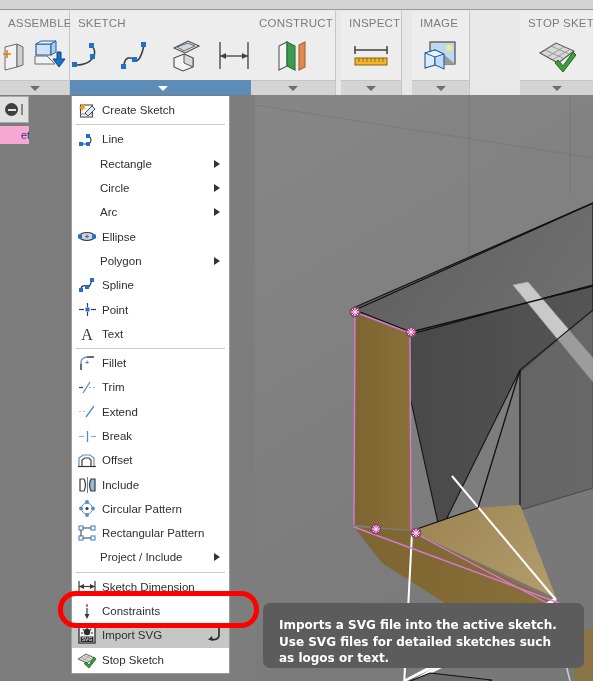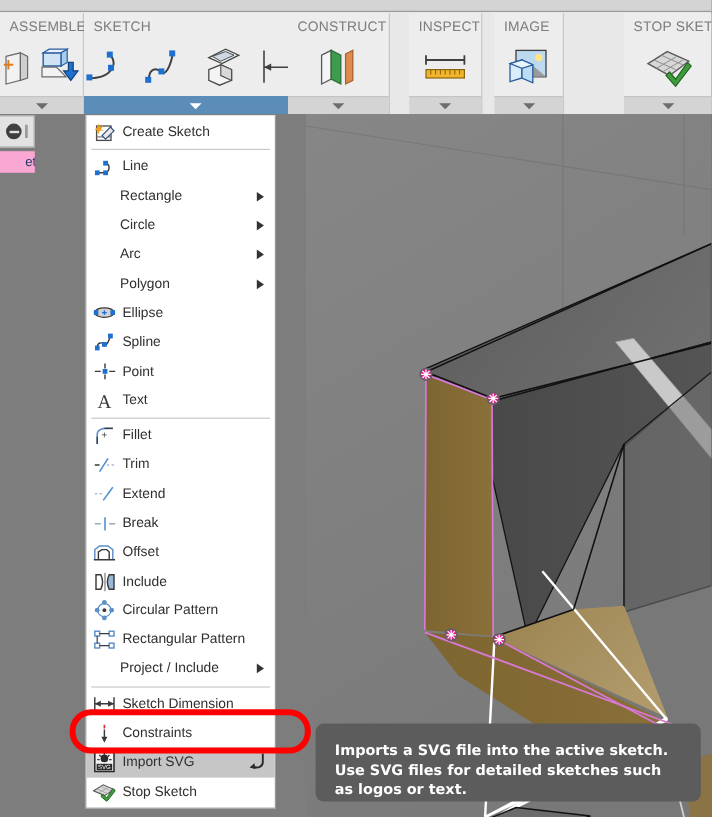--- a/index.html
+++ b/index.html
@@ -387,21 +387,21 @@
             <polygon points="6,17 12,14 12,20" fill="#3f3f3f"></polygon>
             <polygon points="34,17 28,14 28,20" fill="#3f3f3f"></polygon>
           </svg>
         </div>
       </div>
       <div class="panel-drop active">
           <div class="caret"></div>
         </div>
     </div>
 
-    <div class="panel" style="left:240px;width:85px;">
+    <div class="panel" style="left:251px;width:85px;">
       <div class="panel-title">CONSTRUCT</div>
       <div class="panel-body">
         <div class="tool">
           <svg width="38" height="36" viewBox="0 0 38 36">
             <polygon points="5,8 13,4 13,28 5,32" fill="#f5f5f5" stroke="#5a5a5a" stroke-width="1.1"></polygon>
             <polygon points="13,4 21,8 21,32 13,28" fill="#3e9c4e" stroke="#2c6f38" stroke-width="1.1"></polygon>
             <polygon points="25,7 31,4 31,29 25,32" fill="#e08a4e" stroke="#a9622f" stroke-width="1.1"></polygon>
           </svg>
         </div>
       </div>
@@ -520,35 +520,35 @@
       <span class="arrow"></span>
     </div>
     <div class="mi indent">
       <span class="lbl">Circle</span>
       <span class="arrow"></span>
     </div>
     <div class="mi indent">
       <span class="lbl">Arc</span>
       <span class="arrow"></span>
     </div>
-    <div class="mi indent">
-      <span class="lbl">Polygon</span>
-      <span class="arrow"></span>
-    </div>
-
     <div class="mi">
       <span class="ic">
         <svg width="18" height="13" viewBox="0 0 18 13">
           <ellipse cx="9" cy="6.5" rx="8" ry="4" fill="#d2d2d2" stroke="#3a3a3a" stroke-width="1.1"></ellipse>
           <rect x="0" y="4.5" width="4" height="4" fill="#1f6fd0"></rect>
           <rect x="14" y="4.5" width="4" height="4" fill="#1f6fd0"></rect>
           <path d="M 7,6.5 L 11,6.5 M 9,4.5 L 9,8.5" stroke="#1f6fd0" stroke-width="1.1"></path>
         </svg>
       </span>
       <span class="lbl">Ellipse</span>
+    </div>
+
+    <div class="mi indent">
+      <span class="lbl">Polygon</span>
+      <span class="arrow"></span>
     </div>
 
     <div class="mi">
       <span class="ic">
         <svg width="17" height="16" viewBox="0 0 17 16">
           <path d="M 2,13 C 2,8 6,8 8,10 C 10,12 12,6 13,3" fill="none" stroke="#3a3a3a" stroke-width="1.2"></path>
           <rect x="0" y="11" width="4" height="4" fill="#1f6fd0"></rect>
           <rect x="6" y="8" width="4" height="4" fill="#1f6fd0"></rect>
           <rect x="11" y="1" width="4" height="4" fill="#1f6fd0"></rect>
         </svg>

